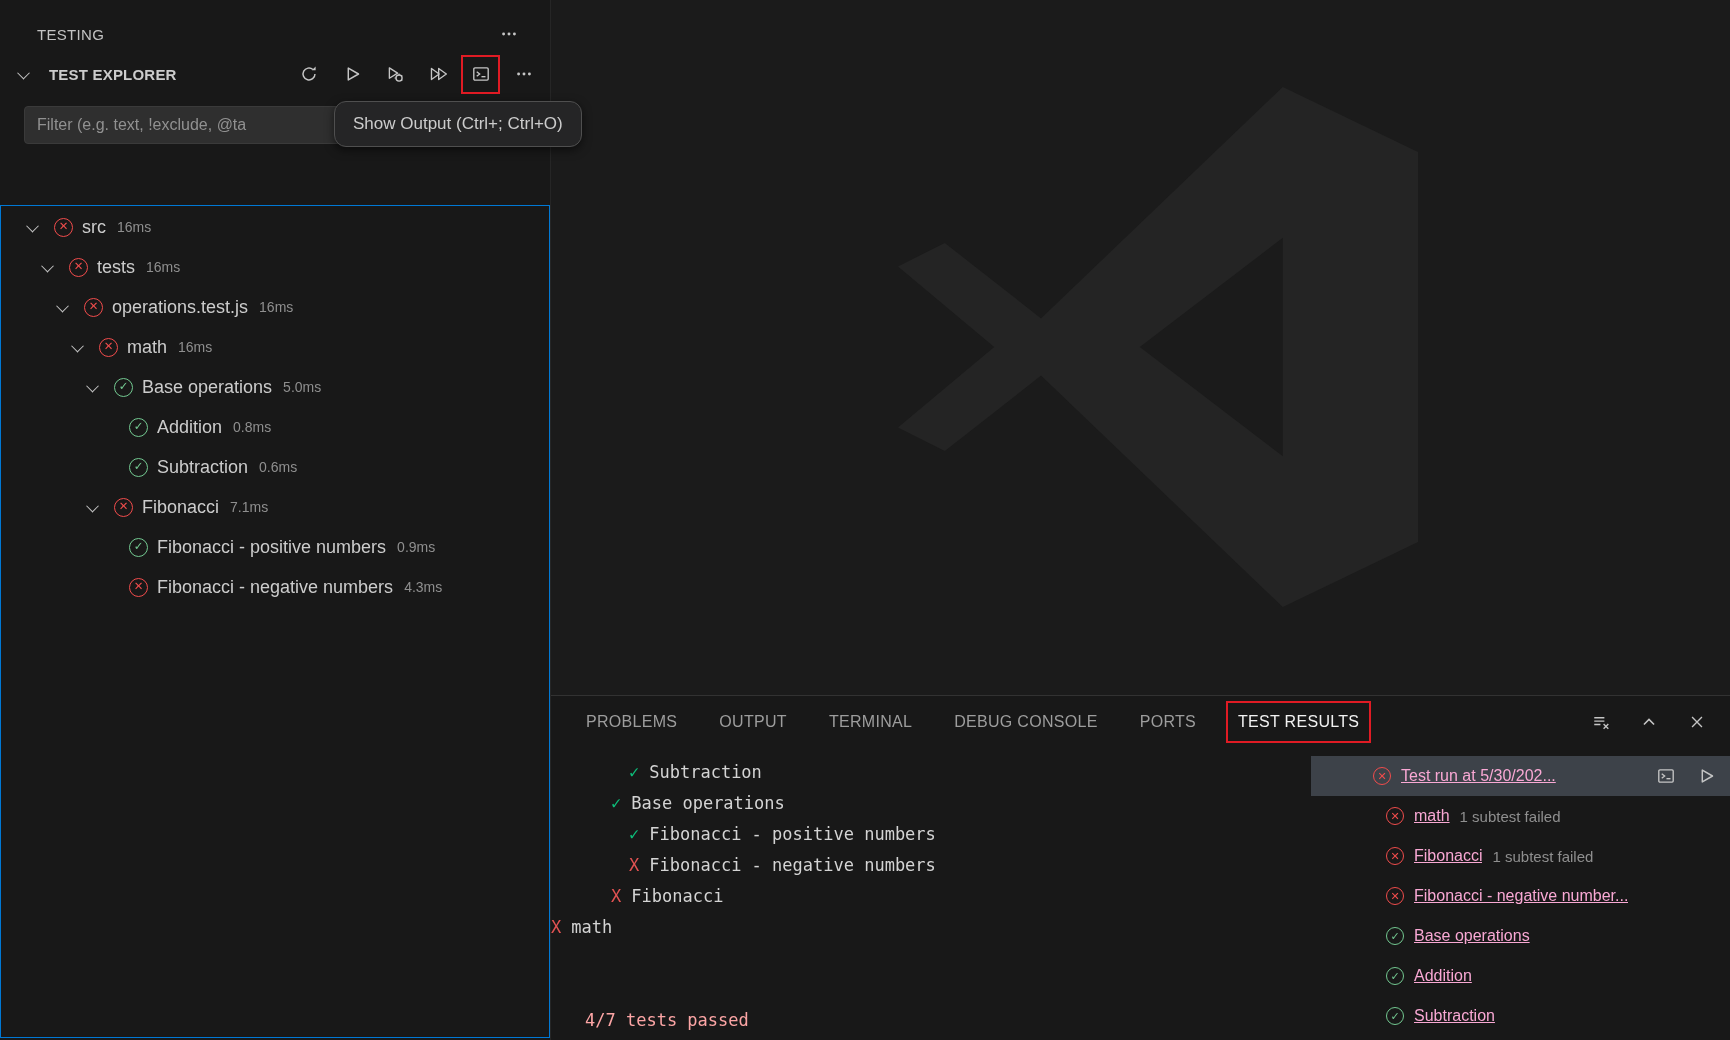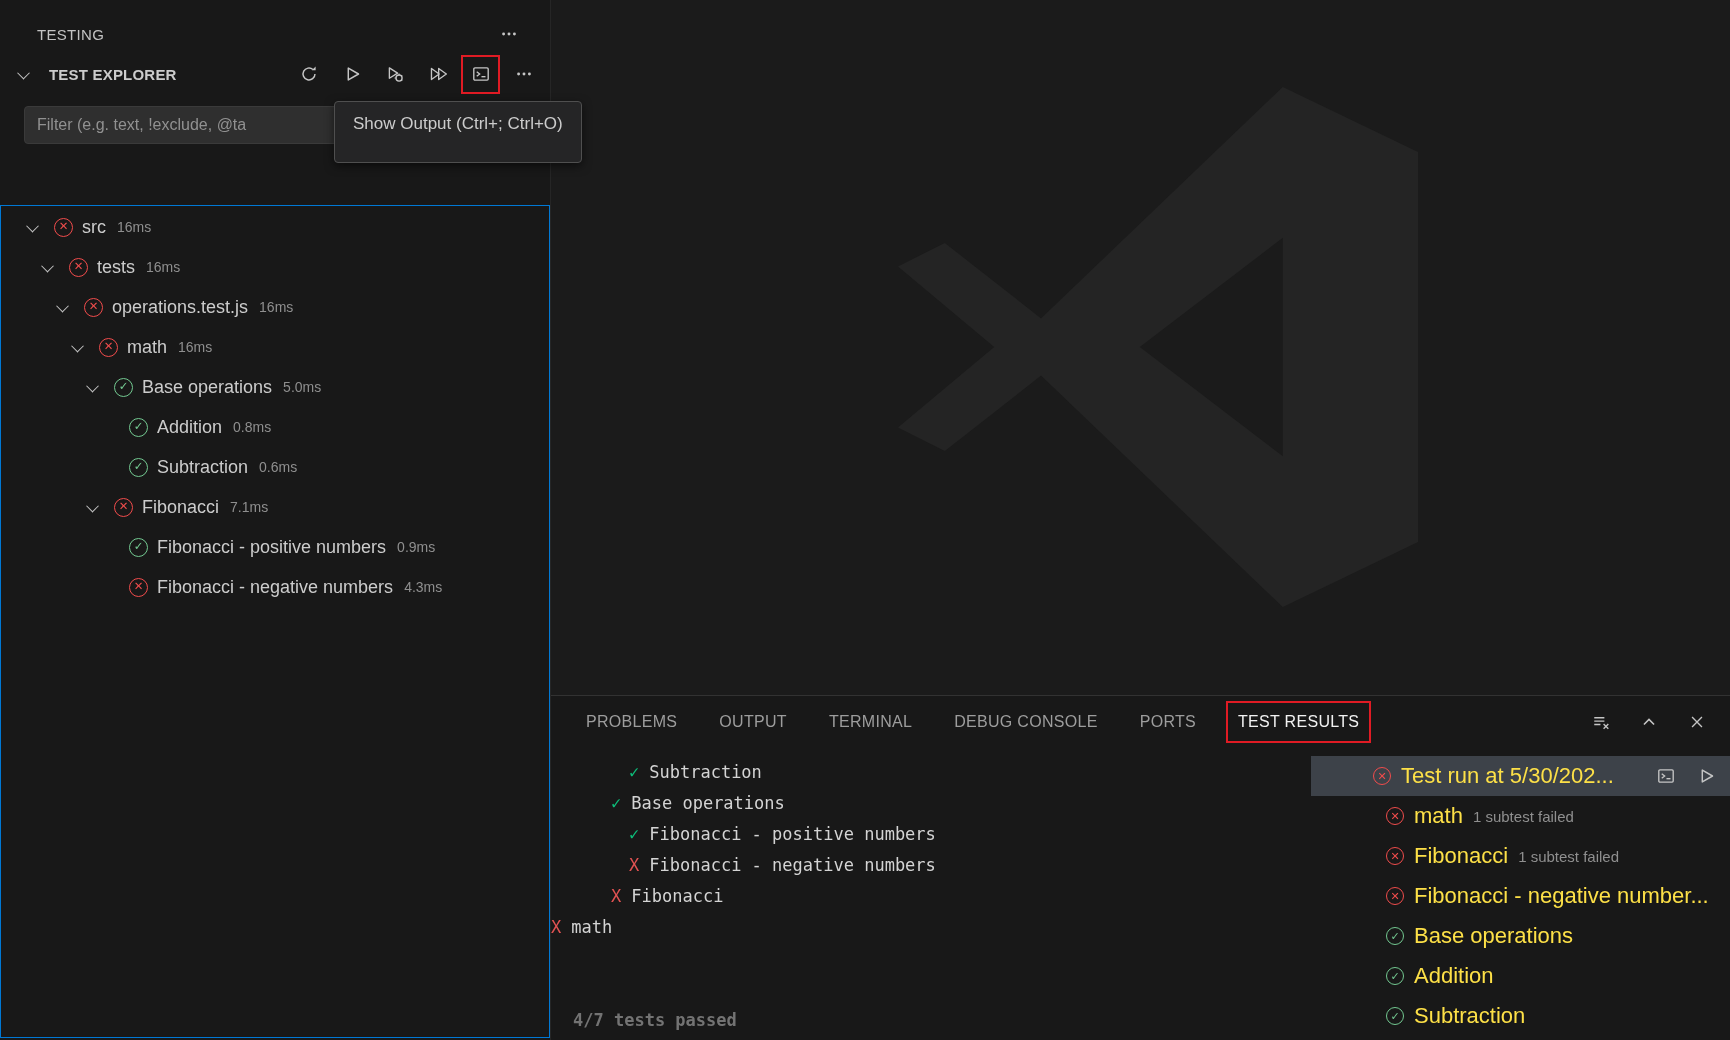--- a/index.html
+++ b/index.html
@@ -53,46 +53,46 @@
   .tlabel{font-size:18px;color:#cccccc;margin-left:9px;white-space:nowrap;}
   .tdur{font-size:14px;color:var(--muted);margin-left:11px;white-space:nowrap;}
   .lv0{padding-left:22px;} .lv1{padding-left:37px;align-items:center;} .lv2{padding-left:52px;}
   .lv3{padding-left:67px;} .lv4{padding-left:82px;} .lv5{padding-left:97px;}
 
   
   .editor{position:absolute;left:551px;top:0;width:1179px;height:695px;background:var(--editor-bg);overflow:hidden;}
   .vscode-logo{position:absolute;left:347px;top:87px;width:520px;height:520px;}
 
   
-  .tooltip{position:absolute;left:334px;top:101px;height:62px;line-height:44px;padding:0 18px;background:#252526;border:1px solid #4f4f4f;border-radius:4px;font-size:17px;color:#cccccc;z-index:60;box-shadow:0 3px 10px rgba(0,0,0,.55);white-space:nowrap;}
+  .tooltip{position:absolute;left:334px;top:101px;height:46px;line-height:44px;padding:0 18px;background:#252526;border:1px solid #4f4f4f;border-radius:12px;font-size:17px;color:#cccccc;z-index:60;box-shadow:0 3px 10px rgba(0,0,0,.55);white-space:nowrap;}
 
   
   .panel{position:absolute;left:551px;top:695px;width:1179px;height:333px;background:var(--bg);border-top:1px solid #323232;}
   .panel-header{height:52px;display:flex;align-items:center;padding:0 22px 0 35px;}
   .ptabs{display:flex;gap:42px;align-items:center;}
   .ptab{font-size:16px;color:var(--muted2);cursor:pointer;white-space:nowrap;letter-spacing:.3px;}
   .ptab.active{color:#f2f2f2;outline:2px solid var(--red);outline-offset:10px;}
   .pactions{margin-left:auto;display:flex;align-items:center;gap:26px;}
 
   .panel-body{display:flex;height:292px;}
   .output{flex:1;font-family:"DejaVu Sans Mono",monospace;font-size:17px;padding-top:9px;overflow:hidden;}
   .oline{height:31px;line-height:31px;white-space:pre;}
   .ind0{} .ind1{padding-left:60px;} .ind2{padding-left:78px;}
   .mark{display:inline-block;}
   .mark.pass{color:var(--tpass);}
   .mark.fail{color:var(--tfail);}
   .otext{color:#d4d4d4;margin-left:10px;}
   .spacer{height:62px;}
-  .osummary{font-weight:700;color:#737373;padding-left:22px;}
+  .osummary{font-weight:400;color:#fca5a5;padding-left:34px;}
 
   .results{width:419px;padding-top:8px;overflow:hidden;}
   .rrow{height:40px;display:flex;align-items:center;padding:0 14px 0 75px;cursor:pointer;}
   .rrow .ic{width:18px;height:18px;font-size:11px;margin-right:10px;}
   .rrow.header{padding-left:62px;background:var(--sel);}
-  .rlabel{font-size:22px;color:#fde047;white-space:nowrap;overflow:hidden;}
+  .rlabel{font-size:16px;color:#f9a8d4;white-space:nowrap;overflow:hidden;text-decoration:underline;}
   .rdetail{font-size:15px;color:var(--muted);margin-left:10px;white-space:nowrap;}
   .rrow-actions{margin-left:auto;display:flex;align-items:center;gap:20px;}
   .rrow-actions .icon-btn{width:20px;height:20px;}
 </style>
 </head>
 <body>
 
 <div class="root">
 
   <aside class="sidebar">

